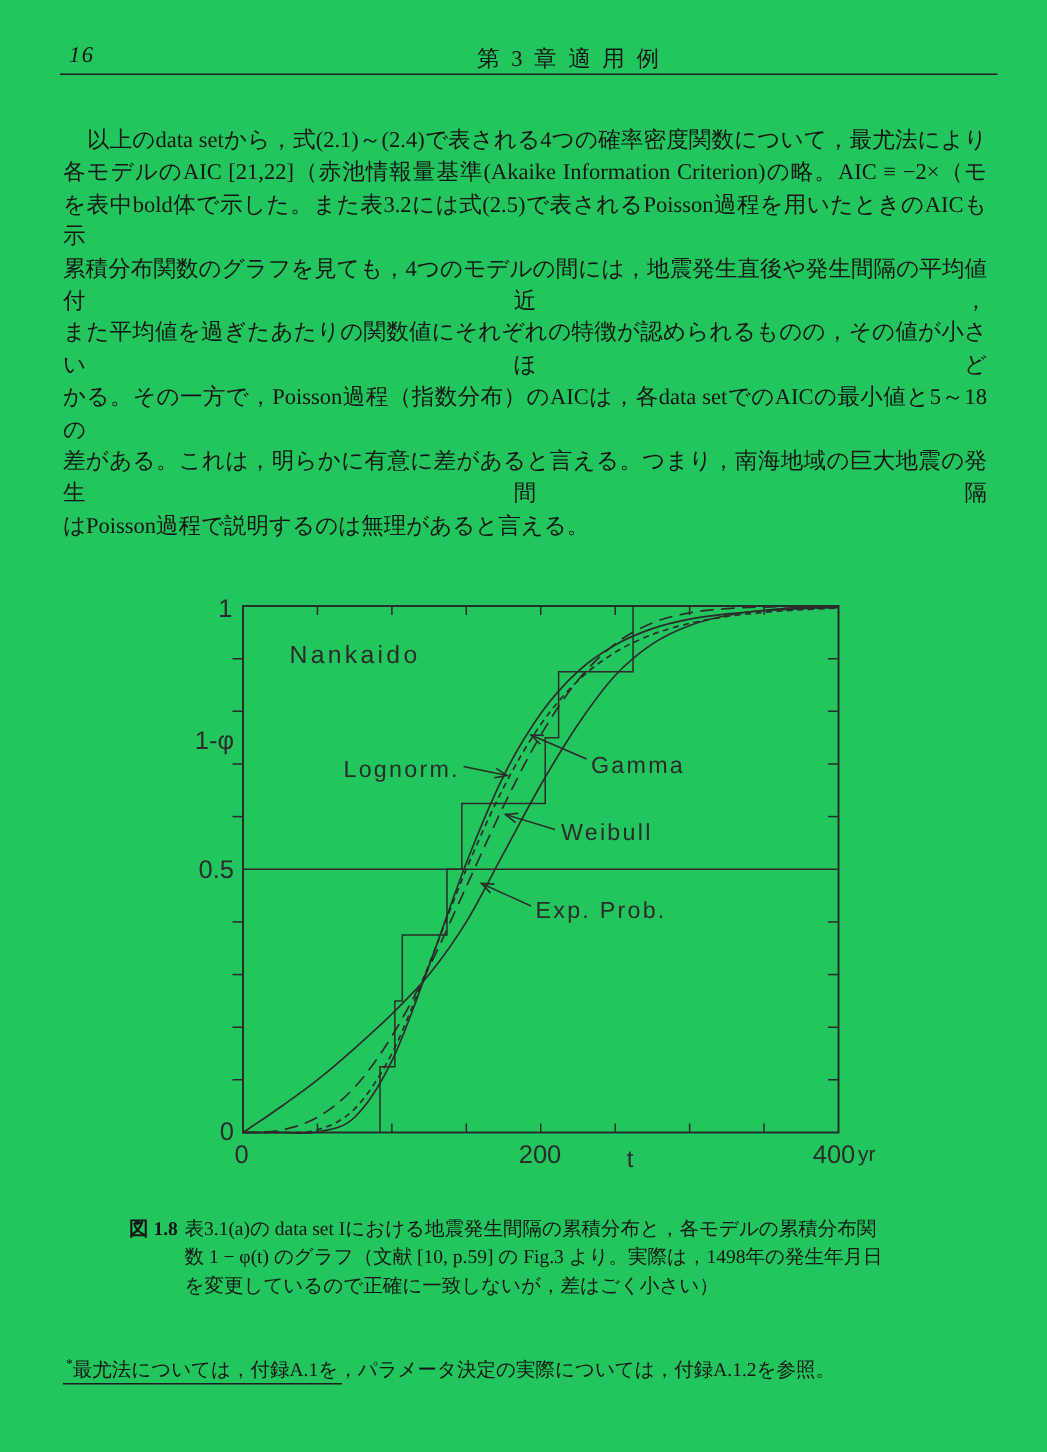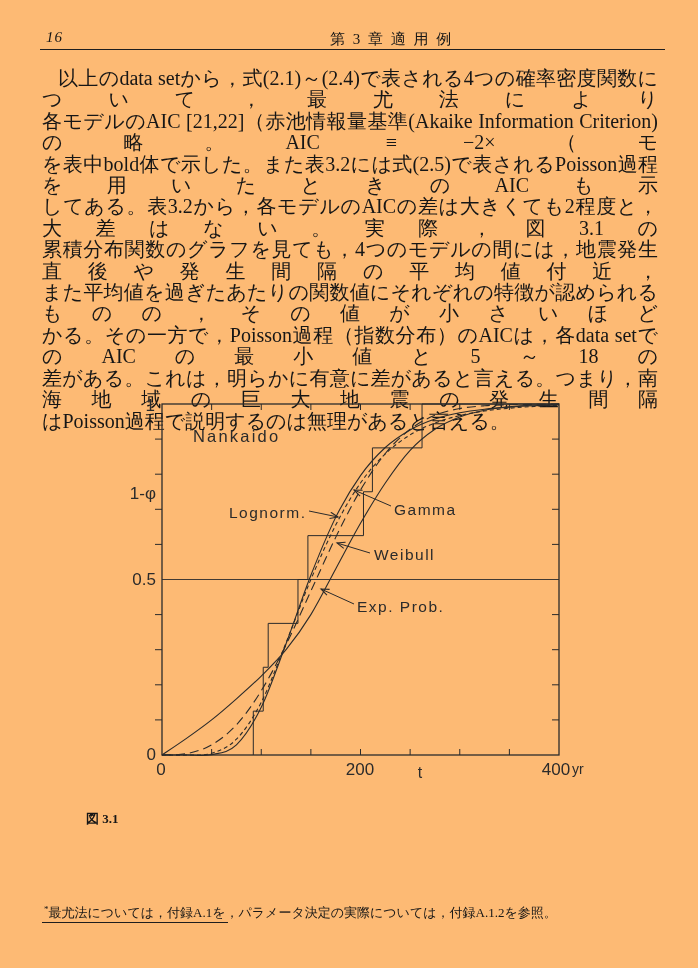--- a/index.html
+++ b/index.html
@@ -1,26 +1,26 @@
 <!DOCTYPE html>
 <html><head>
 <meta charset="utf-8">
 <style>
   html,body{margin:0;padding:0;}
   .page{
     position:relative; width:698px; height:968px;
-    background:#fdba74; color:#161616; overflow:hidden;
+    background:#22c55e; color:#161616; overflow:hidden;
     font-family:"Liberation Serif","DejaVu Serif",serif;
   }
   
   .pageno{position:absolute; left:46px; top:29px; font-size:15px; font-style:italic; letter-spacing:1px;}
-  .chapter{position:absolute; left:318px; top:30px; font-size:15px; letter-spacing:2px;margin-left:12px;}
+  .chapter{position:absolute; left:318px; top:30px; font-size:15px; letter-spacing:2px;}
   .header-rule{position:absolute; left:40px; top:49px; width:625px; border-top:1.5px solid #1e1e1e;}
   
-  .bodytext{position:absolute; left:42px; top:68px; width:616px; font-size:20px; line-height:21.4px;}
+  .bodytext{position:absolute; left:42px; top:84px; width:616px; font-size:15px; line-height:21.4px;}
   .bl{text-align:justify; text-align-last:justify; white-space:normal;}
   .bl.first{text-indent:16px;}
   .bl.last{text-align-last:left;}
   
   #chart{position:absolute; left:90px; top:388px;}
   #chart text{font-family:"Liberation Sans","DejaVu Sans",sans-serif;}
   
   .cap-label{position:absolute; left:86px; top:810px; font-size:13px; font-weight:bold;}
   .cap-text{position:absolute; left:123px; top:810px; width:476px; font-size:13px; line-height:18.8px;}
   
@@ -34,21 +34,20 @@
 <div class="page">
 
   <span class="pageno">16</span>
   <span class="chapter">第 3 章   適 用 例</span>
   <div class="header-rule"></div>
 
   <div class="bodytext">
     <div class="bl first">以上のdata setから，式(2.1)～(2.4)で表される4つの確率密度関数について，最尤法により</div>
     <div class="bl">各モデルのAIC [21,22]（赤池情報量基準(Akaike Information Criterion)の略。AIC ≡ −2×（モ</div>
     <div class="bl">を表中bold体で示した。また表3.2には式(2.5)で表されるPoisson過程を用いたときのAICも示</div>
-    <div class="bl">してある。表3.2から，各モデルのAICの差は大きくても2程度と，大差はない。実際，図3.1の</div>
     <div class="bl">累積分布関数のグラフを見ても，4つのモデルの間には，地震発生直後や発生間隔の平均値付近，</div>
     <div class="bl">また平均値を過ぎたあたりの関数値にそれぞれの特徴が認められるものの，その値が小さいほど</div>
     <div class="bl">かる。その一方で，Poisson過程（指数分布）のAICは，各data setでのAICの最小値と5～18の</div>
     <div class="bl">差がある。これは，明らかに有意に差があると言える。つまり，南海地域の巨大地震の発生間隔</div>
     <div class="bl last">はPoisson過程で説明するのは無理があると言える。</div>
   </div>
 
   <svg id="chart" width="520" height="415" viewBox="90 388 520 415">
       <defs>
         <marker id="ah" markerUnits="userSpaceOnUse" markerWidth="12" markerHeight="10" refX="9" refY="4" orient="auto">
@@ -105,18 +104,23 @@
       <text x="229" y="518" font-size="15.5" letter-spacing="1.5" fill="#2b2b2b">Lognorm.</text>
       <line x1="309" y1="511" x2="338" y2="517" stroke="#2b2b2b" stroke-width="1" marker-end="url(#ah)"></line>
       <text x="394" y="515" font-size="15.5" letter-spacing="1.5" fill="#2b2b2b">Gamma</text>
       <line x1="391" y1="506" x2="354" y2="490" stroke="#2b2b2b" stroke-width="1" marker-end="url(#ah)"></line>
       <text x="374" y="560" font-size="15.5" letter-spacing="1.5" fill="#2b2b2b">Weibull</text>
       <line x1="370" y1="553" x2="337" y2="543" stroke="#2b2b2b" stroke-width="1" marker-end="url(#ah)"></line>
       <text x="357" y="612" font-size="15.5" letter-spacing="1.5" fill="#2b2b2b">Exp. Prob.</text>
       <line x1="354" y1="604" x2="321" y2="589" stroke="#2b2b2b" stroke-width="1" marker-end="url(#ah)"></line>
     </svg>
 
-  <div class="cap-label">図 3.1</div>
+  <div class="cap-label">図 1.8</div>
+  <div class="cap-text">
+    <div>表3.1(a)の data set Iにおける地震発生間隔の累積分布と，各モデルの累積分布関</div>
+    <div>数 1 − φ(t) のグラフ（文献 [10, p.59] の Fig.3 より。実際は，1498年の発生年月日</div>
+    <div>を変更しているので正確に一致しないが，差はごく小さい）</div>
+  </div>
 
   <div class="foot-rule"></div>
   <div class="footnote"><sup>*</sup><span>最尤法については，付録A.1を，パラメータ決定の実際については，付録A.1.2を参照。</span></div>
 
 </div>
 
 </body></html>

